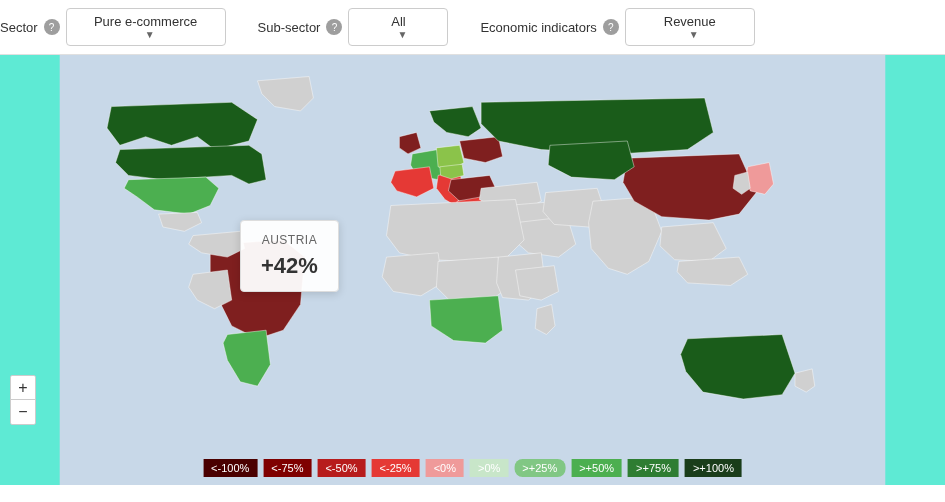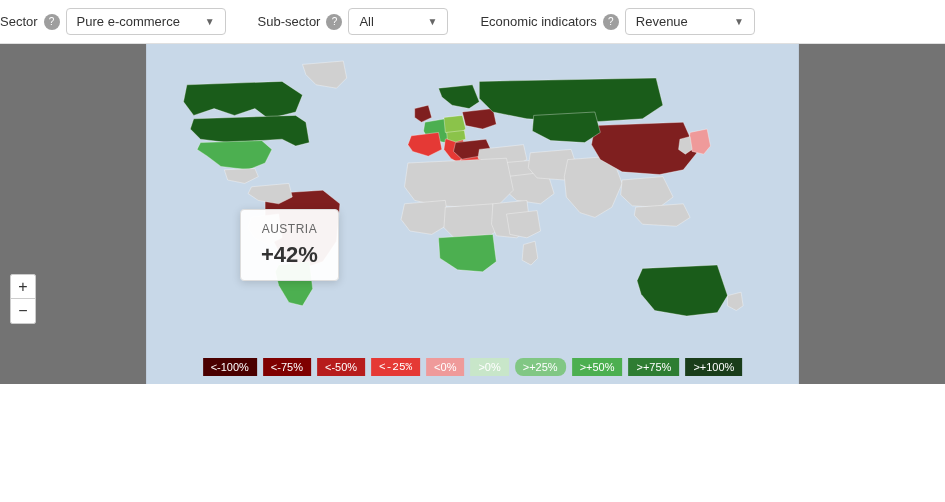--- a/index.html
+++ b/index.html
@@ -44,42 +44,43 @@
       align-items: center;
       border: 1px solid #ccc;
       border-radius: 4px;
       padding: 5px 10px;
       font-size: 13px;
       color: #333;
       cursor: pointer;
       background: #fff;
       min-width: 160px;
       justify-content: space-between;
+      flex-direction: column;
     }
 
     .filter-select .chevron {
       color: #666;
       margin-left: 8px;
       font-size: 10px;
     }
 
     .status-title {
       margin-left: auto;
       font-size: 14px;
       font-weight: 700;
       color: #333;
       white-space: nowrap;
     }
 
     .map-container {
       position: relative;
       width: 945px;
-      height: 340px;
+      height: 430px;
       overflow: hidden;
-      background: #737373;
+      background: #5eead4;
     }
 
     .map-svg {
       width: 100%;
       height: 100%;
     }
 
     .tooltip {
       position: absolute;
       top: 165px;
@@ -290,21 +291,21 @@
   <div class="zoom-controls">
     <button class="zoom-btn">+</button>
     <button class="zoom-btn">−</button>
   </div>
 
   
   <div class="legend" id="legend-container">
       <div class="legend-item" style="background: rgb(74, 0, 0);">&lt;-100%</div>
       <div class="legend-item" style="background: rgb(127, 0, 0);">&lt;-75%</div>
       <div class="legend-item" style="background: rgb(183, 28, 28);">&lt;-50%</div>
-      <div class="legend-item" style="background: rgb(229, 57, 53); font-family: Liberation Mono, monospace;">&lt;-25%</div>
+      <div class="legend-item" style="background: rgb(229, 57, 53);">&lt;-25%</div>
       <div class="legend-item" style="background: rgb(239, 154, 154);">&lt;0%</div>
       <div class="legend-item" style="background: rgb(200, 230, 201);">&gt;0%</div>
       <div class="legend-item" style="background: rgb(129, 199, 132); border-radius: 8px;">&gt;+25%</div>
       <div class="legend-item" style="background: rgb(76, 175, 80);">&gt;+50%</div>
       <div class="legend-item" style="background: rgb(46, 125, 50);">&gt;+75%</div>
       <div class="legend-item" style="background: rgb(26, 61, 26);">&gt;+100%</div>
     </div>
 </div>
 
 </body></html>

